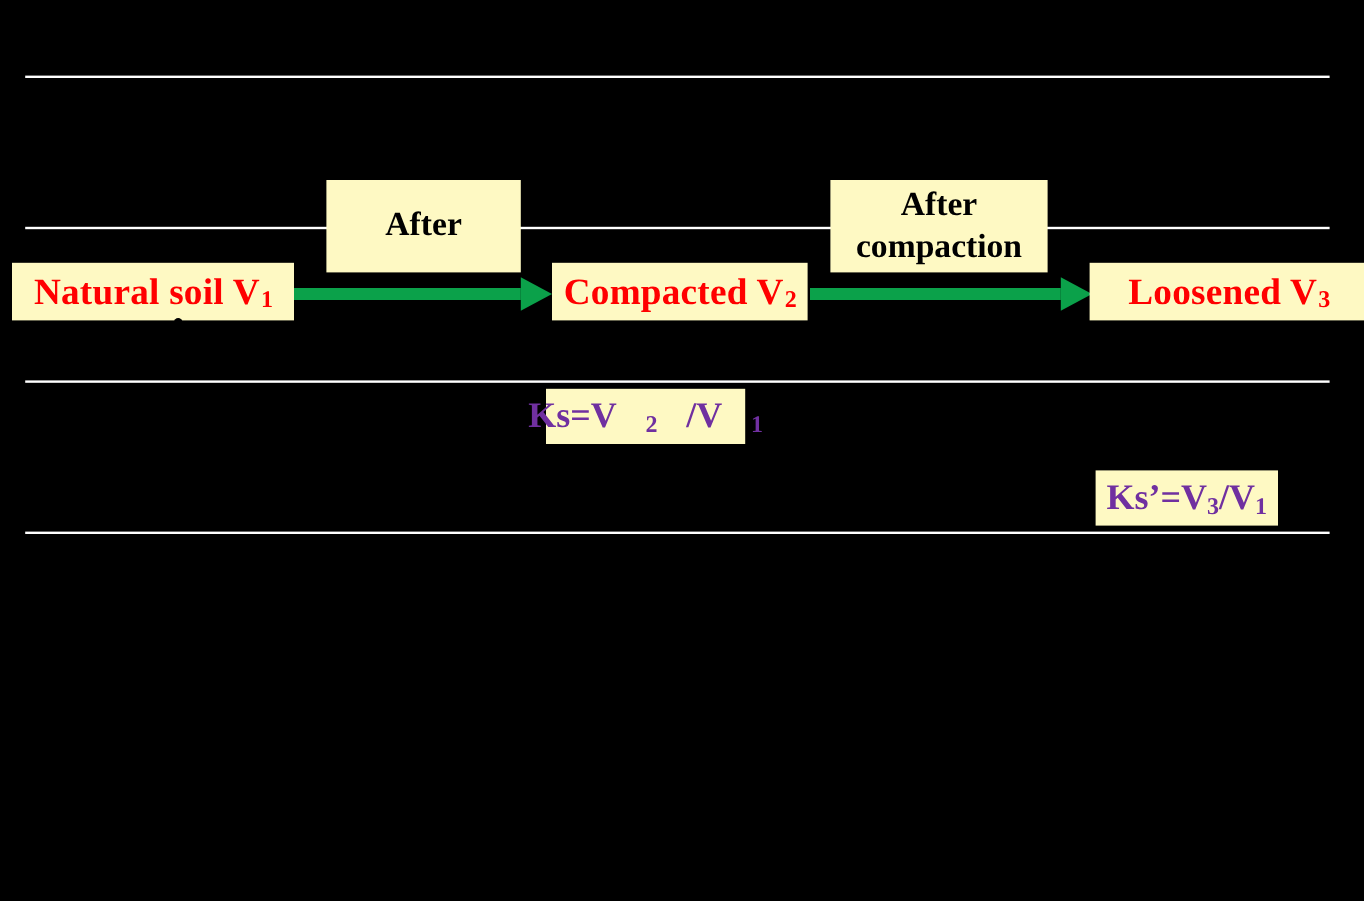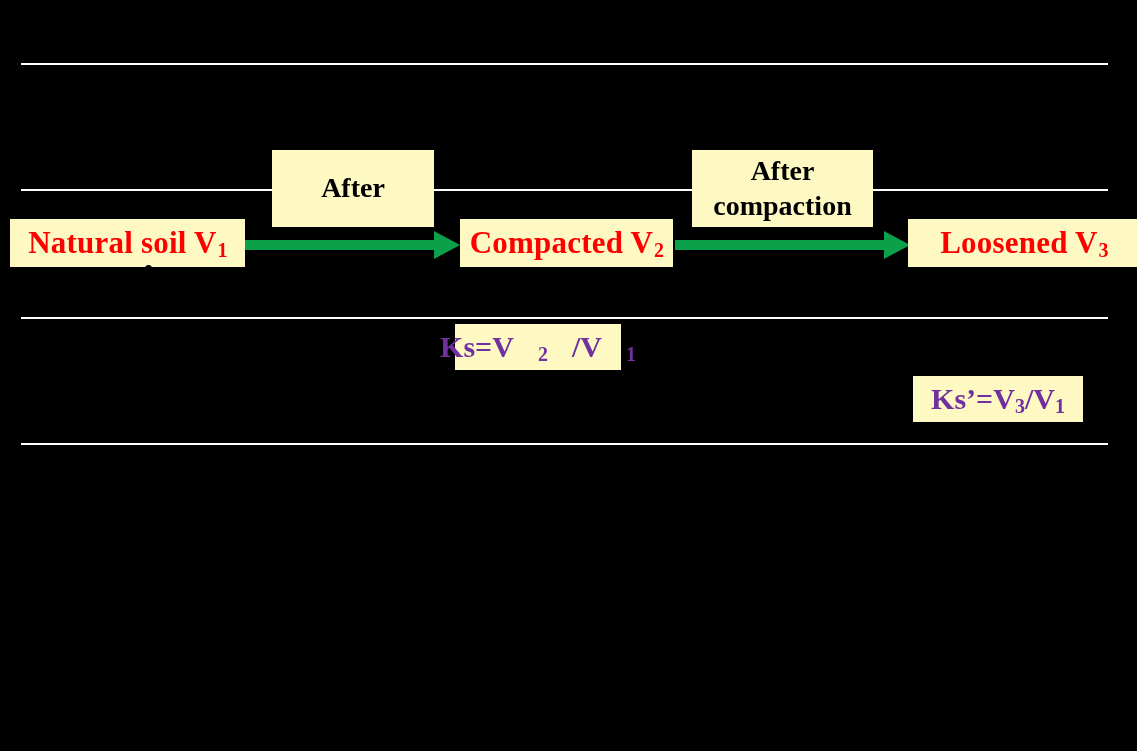--- a/index.html
+++ b/index.html
@@ -151,20 +151,20 @@
       <span class="sub">3</span>
   </div>
 
   <div class="box formula-box" style="left:455px; top:324px; width:166px; height:46px;gap:24px;">
     <span>Ks=V</span>
       <span class="sub">2</span>
       <span>/V</span>
       <span class="sub">1</span>
   </div>
 
-  <div class="box formula-box" style="left:913px; top:376px; width:170px; height:46px;">
+  <div class="box formula-box" style="left:913px; top:392px; width:152px; height:46px;">
     <span>Ks’=V</span>
       <span class="sub">3</span>
       <span>/V</span>
       <span class="sub">1</span>
   </div>
 
 </div>
 
 </body></html>

